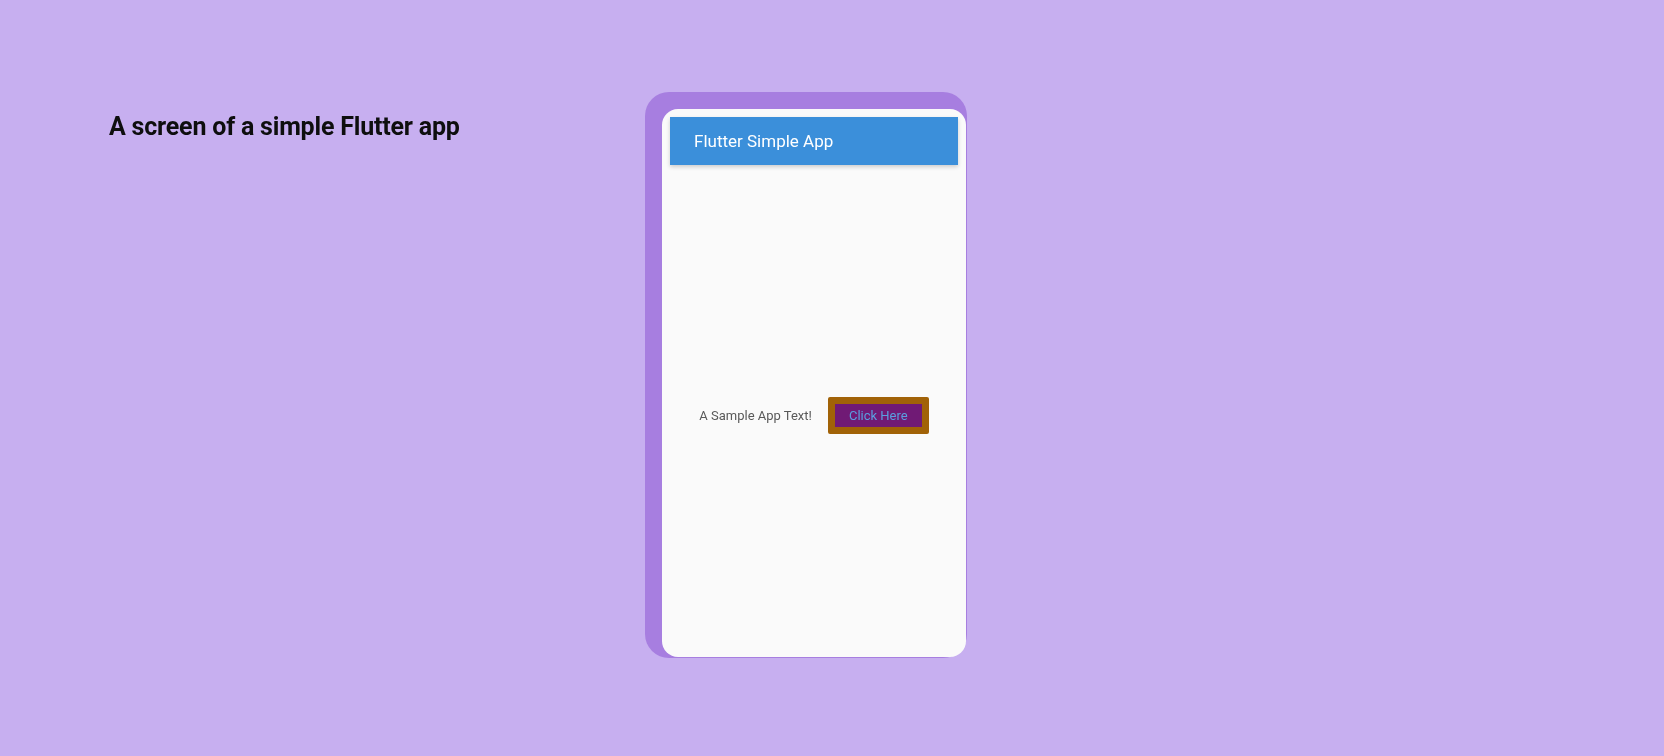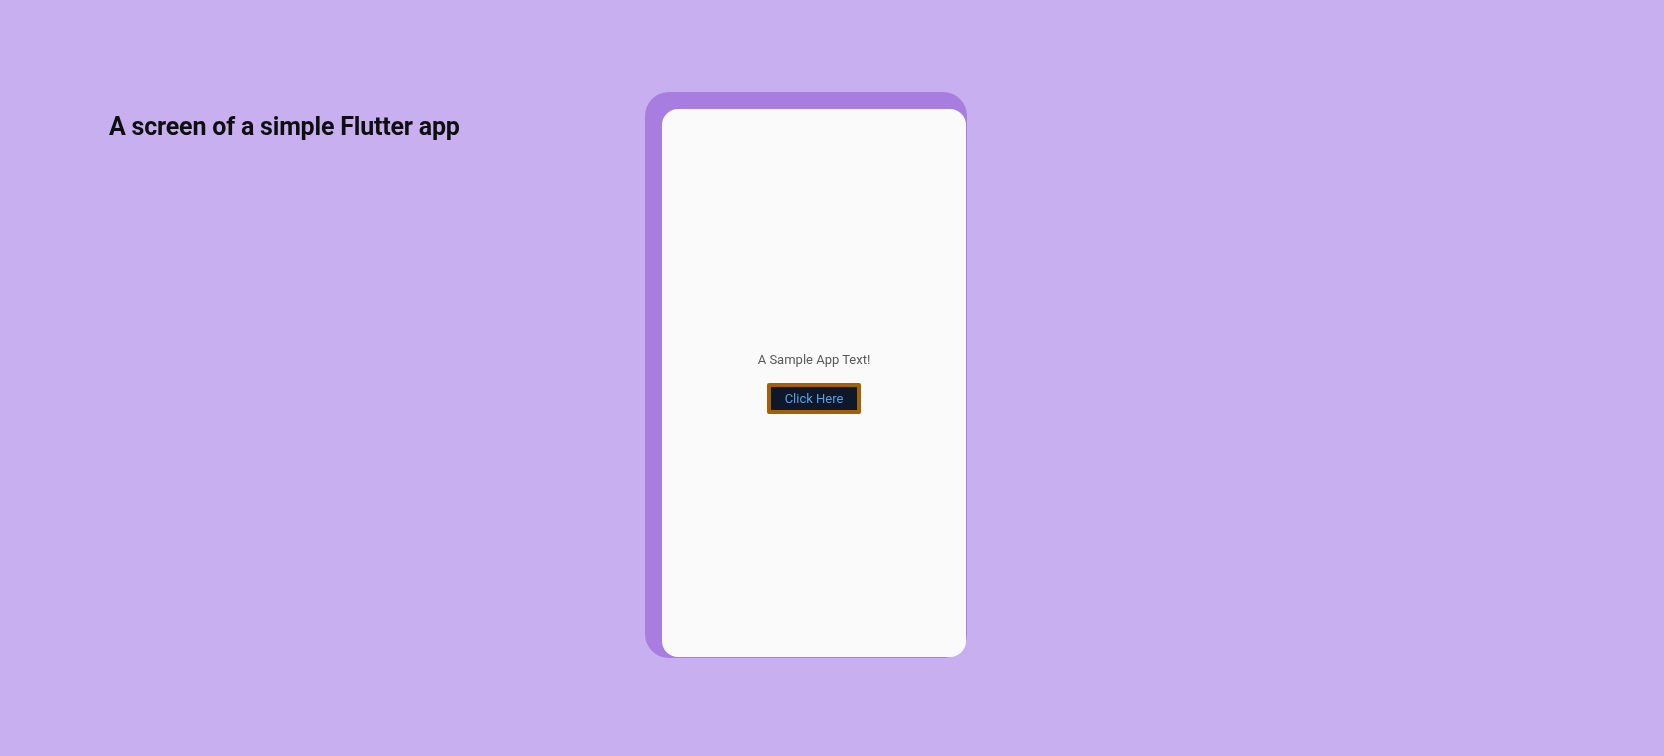--- a/index.html
+++ b/index.html
@@ -60,50 +60,53 @@
     
     .app-bar-title {
       color: #ffffff;
       font-size: 17px;
       font-weight: 400;
     }
     
     .app-body {
       flex: 1;
       display: flex;
-      flex-direction: column;
+      flex-direction: row;
       align-items: center;
       justify-content: center;
     }
     
     .body-text {
       color: #595959;
       font-size: 13px;
       font-weight: 400;
     }
     
     .click-button {
-      background: #0f172a;
-      border: 4px solid #a16207;
+      background: #701a75;
+      border: 7px solid #a16207;
       color: #5a9fe0;
       font-size: 13px;
       padding: 4px 14px;
       border-radius: 2px;
       cursor: pointer;
       font-family: inherit;
     }
   </style>
 </head>
 <body>
 
 <div class="caption">A screen of a simple Flutter app</div>
 
 <div class="device-frame">
   <div class="device-screen">
 
+    <div class="app-bar">
+      <span class="app-bar-title">Flutter Simple App</span>
+    </div>
 
     <div class="app-body">
       <div class="body-text">A Sample App Text!</div>
       <button class="click-button">Click Here</button>
     </div>
 
   </div>
 </div>
 
 </body></html>

